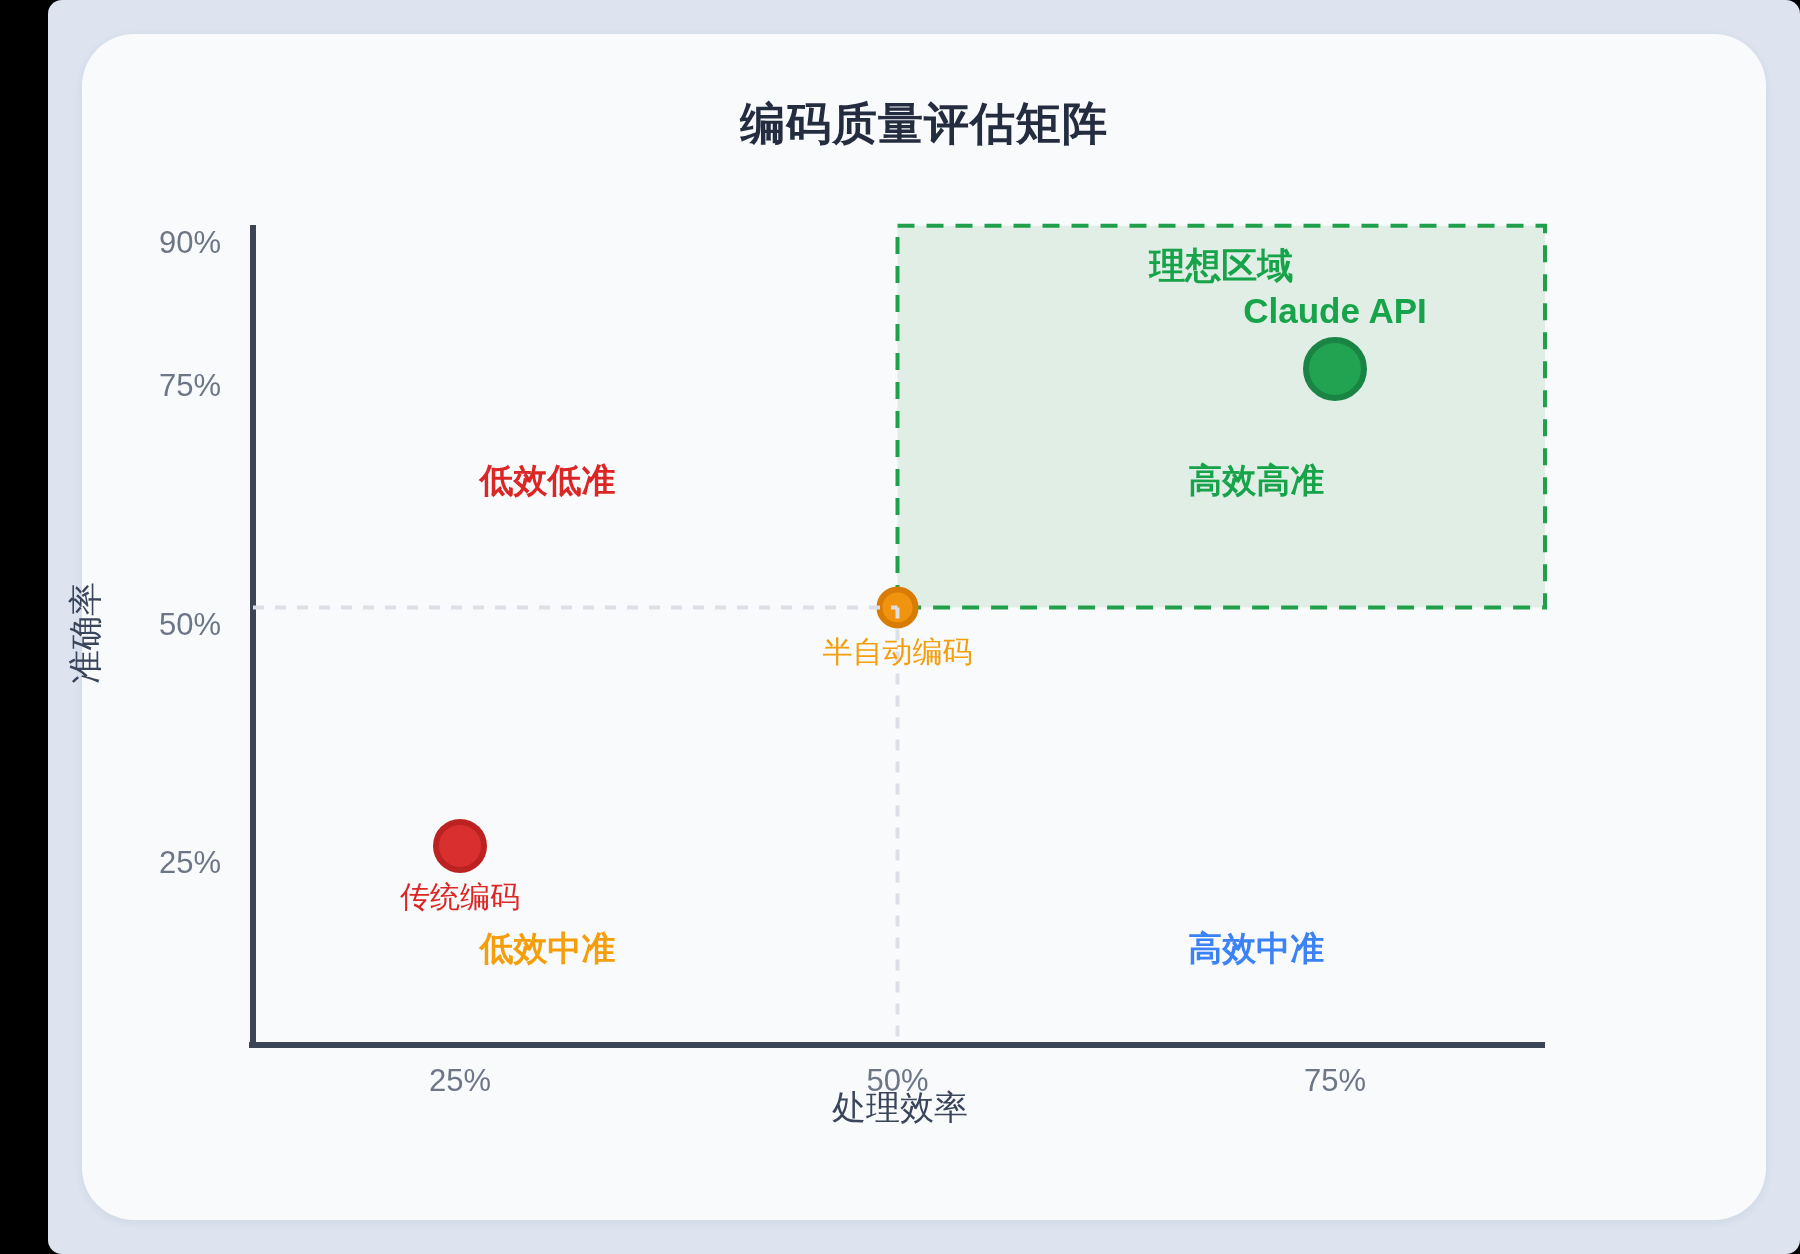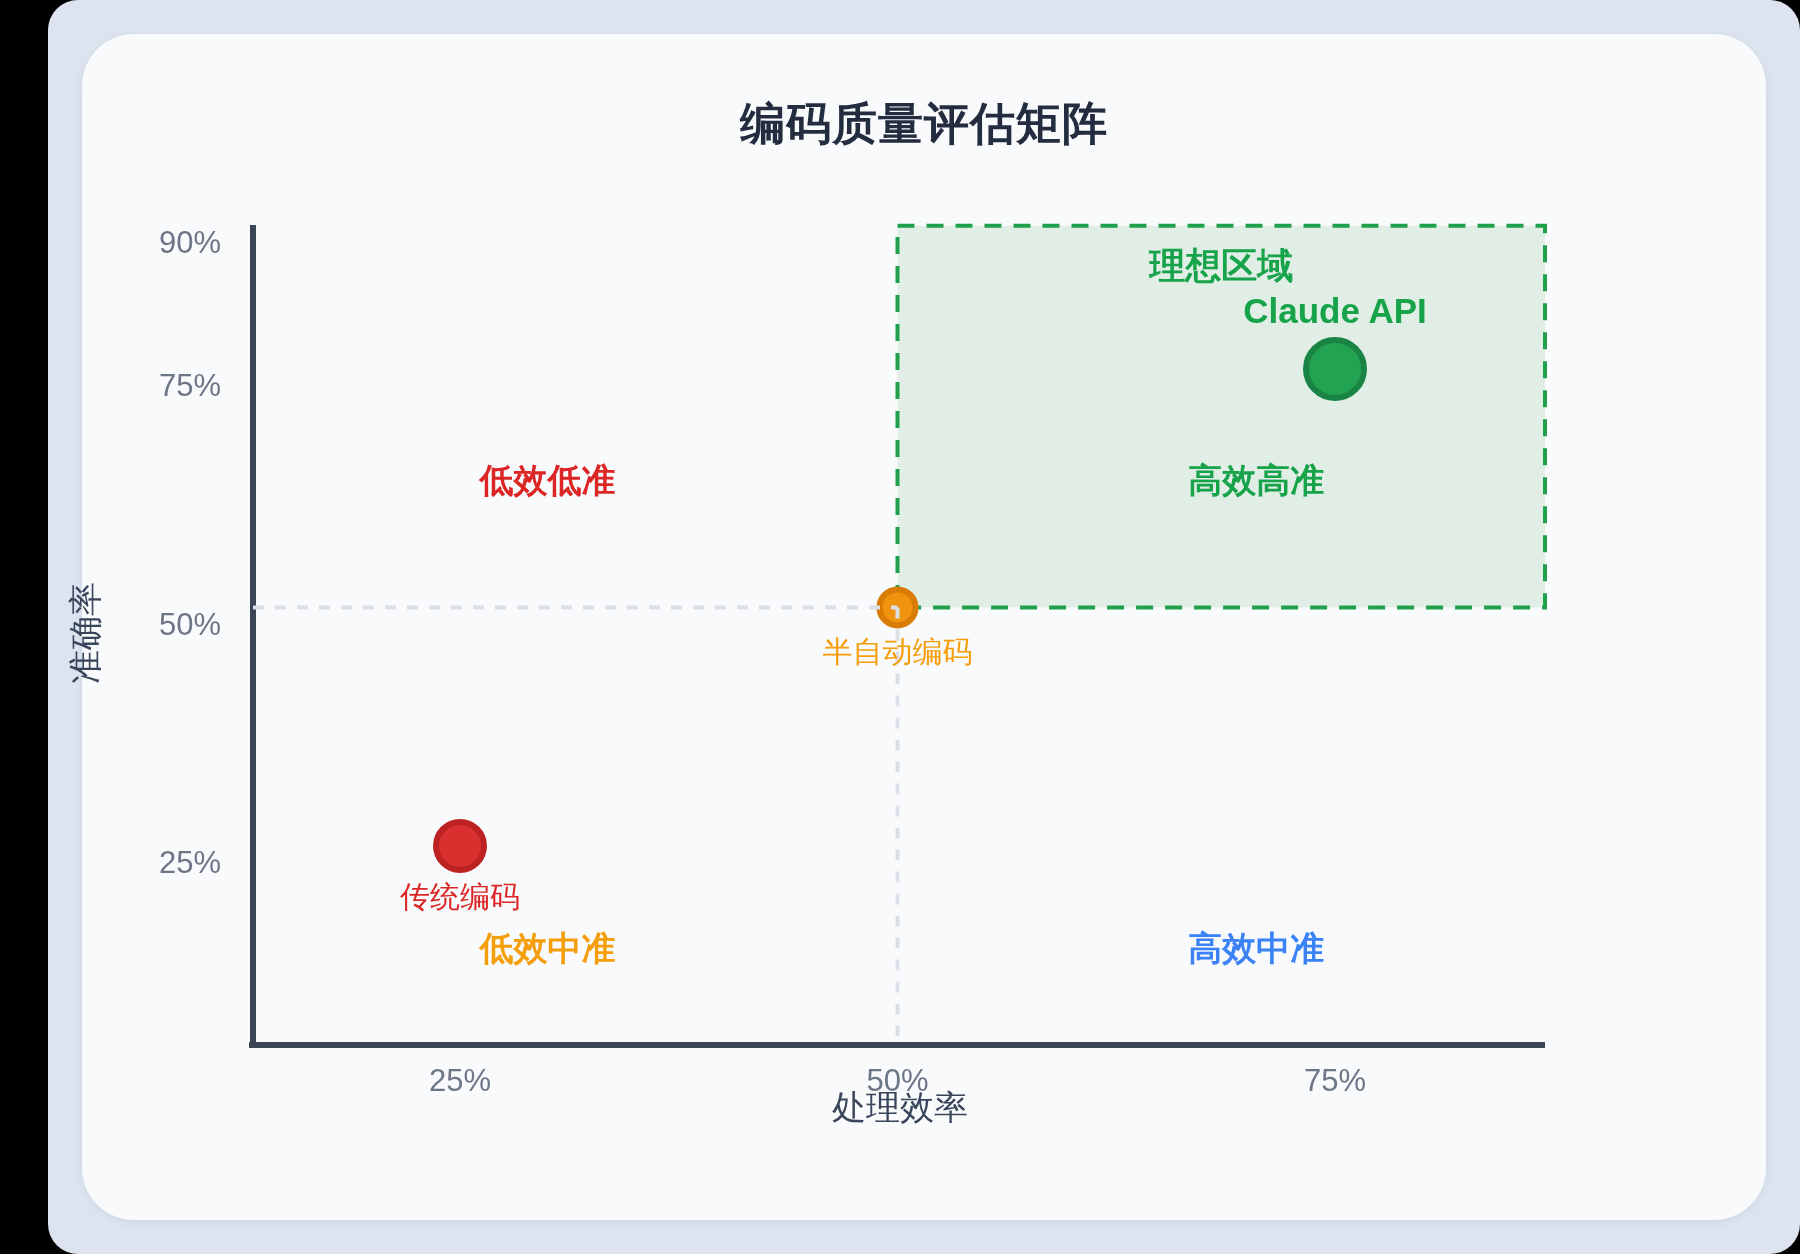--- a/index.html
+++ b/index.html
@@ -1,17 +1,17 @@
 <!DOCTYPE html>
 <html><head>
 <meta charset="utf-8">
 <style>
   html,body{margin:0;padding:0;background:#000;}
   body{width:1800px;height:1254px;position:relative;font-family:"Liberation Sans",sans-serif;overflow:hidden;}
-  .frame{position:absolute;inset:0;background:#dde4f0;border-radius:30px;margin-left:48px;}
+  .frame{position:absolute;inset:0;background:#dde4f0;border-radius:14px;margin-left:48px;}
   .card{position:absolute;left:34px;top:34px;right:34px;bottom:34px;background:#f8fafc;border-radius:52px;box-shadow:0 2px 8px rgba(40,60,90,.08);}
   .chart-title{position:absolute;left:0;right:0;top:60px;margin:0;text-align:center;font-size:45px;font-weight:bold;color:#242d40;letter-spacing:1px;}
   svg{position:absolute;left:0;top:0;}
   text{font-family:"Liberation Sans",sans-serif;}
 </style>
 </head>
 <body>
 
 <div class="frame">
   <div class="card">

